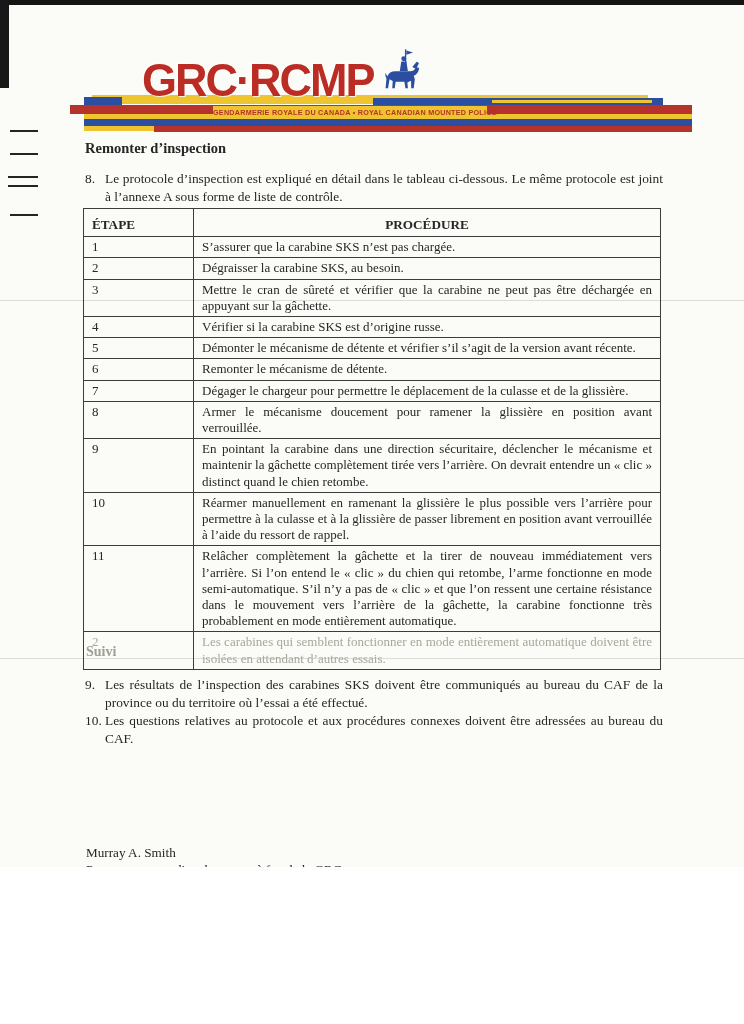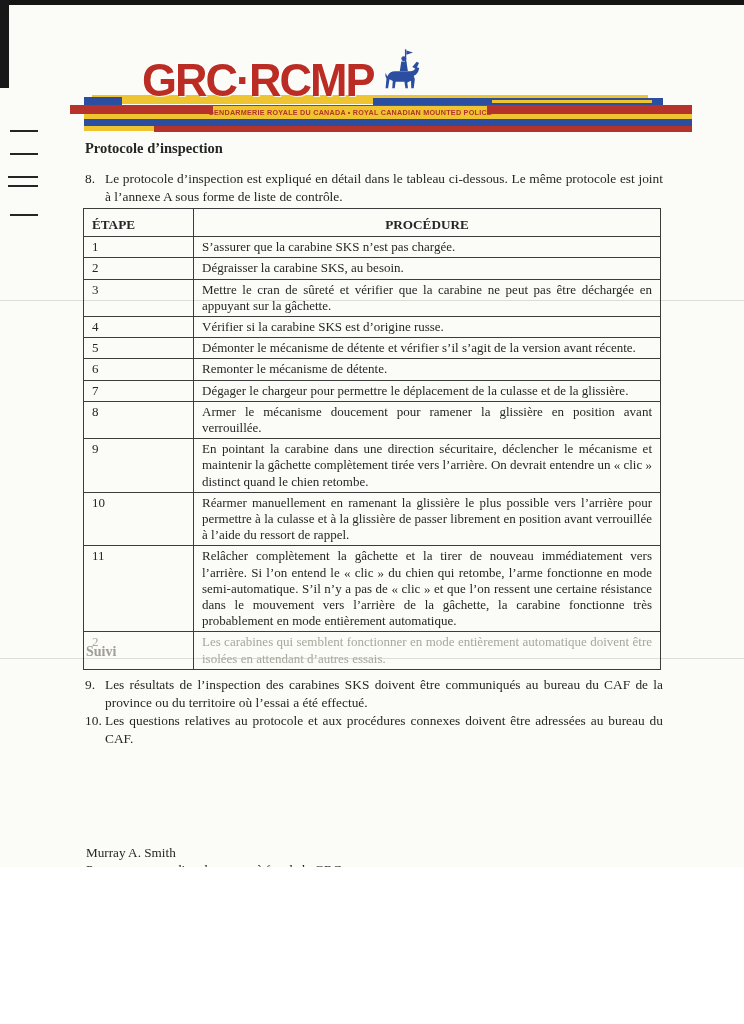--- a/index.html
+++ b/index.html
@@ -39,21 +39,21 @@
   .s-red-bottom{left:92px;top:72px;width:538px;height:6px;}
   .logo-acronym{
     position:absolute;left:80px;top:0px;height:50px;line-height:50px;
     font-family:"Liberation Sans","DejaVu Sans",sans-serif;
     font-weight:900;font-size:45px;letter-spacing:-2px;
     transform:scaleY(1.04);transform-origin:top left;
     text-shadow:1px 1px 0 rgba(255,255,255,0.85), -1px -1px 0 rgba(255,255,255,0.85);
   }
   .tagline-band{
     position:absolute;left:151px;top:52px;width:274px;height:13px;
-    display:flex;align-items:center;justify-content:center;z-index:5;
+    display:flex;align-items:center;justify-content:flex-start;z-index:5;
   }
   .tagline-band span{
     font-family:"Liberation Sans","DejaVu Sans",sans-serif;
     font-weight:700;font-size:7.2px;letter-spacing:0.25px;white-space:nowrap;
   }
   .rider{position:absolute;left:318px;top:-7px;width:44px;height:53px;z-index:4;}
 
   
   .doc-heading{position:absolute;left:85px;top:140px;font-weight:700;font-size:14.5px;}
   .num-item{display:flex;font-size:13.4px;line-height:17.6px;}
@@ -119,21 +119,21 @@
         <rect x="34" y="0" width="1.8" height="21"></rect>
         <polygon points="36,1.5 45,4.2 36,7.4"></polygon>
         <circle cx="32.5" cy="13" r="3.4"></circle>
         <path d="M29 16.5 h7 l2 13 h-11 z"></path>
         <path d="M44 24 l6 -7 3.2 1.6 -4 8.4 z"></path>
         <path d="M10 37 q2.5 -7 11 -7 h20 q6 0 8 -6 l4.5 1.4 q-1.5 8.6 -7.5 10.6 l1.5 5 -1.5 12 h-3.4 l-0.3 -10 -5 2.4 0.8 7.6 h-3.4 l-1.4 -8.6 h-12 l-1.2 8.6 h-3.4 l0.7 -9.8 -4.4 -2.4 -2 12.2 h-3.4 l1.2 -13 q-2.2 -4 -1.3 -8z"></path>
       </g>
     </svg>
   </div>
 
-  <div class="doc-heading">Protocole d’inspection</div>
+  <div class="doc-heading">Remonter d’inspection</div>
 
   <div class="intro num-item">
     <span class="num">8.</span>
     <span class="txt">Le protocole d’inspection est expliqué en détail dans le tableau ci-dessous. Le même protocole est joint à l’annexe A sous forme de liste de contrôle.</span>
   </div>
 
   <table class="proc">
     <thead>
       <tr>
         <th class="h-step">ÉTAPE</th>

